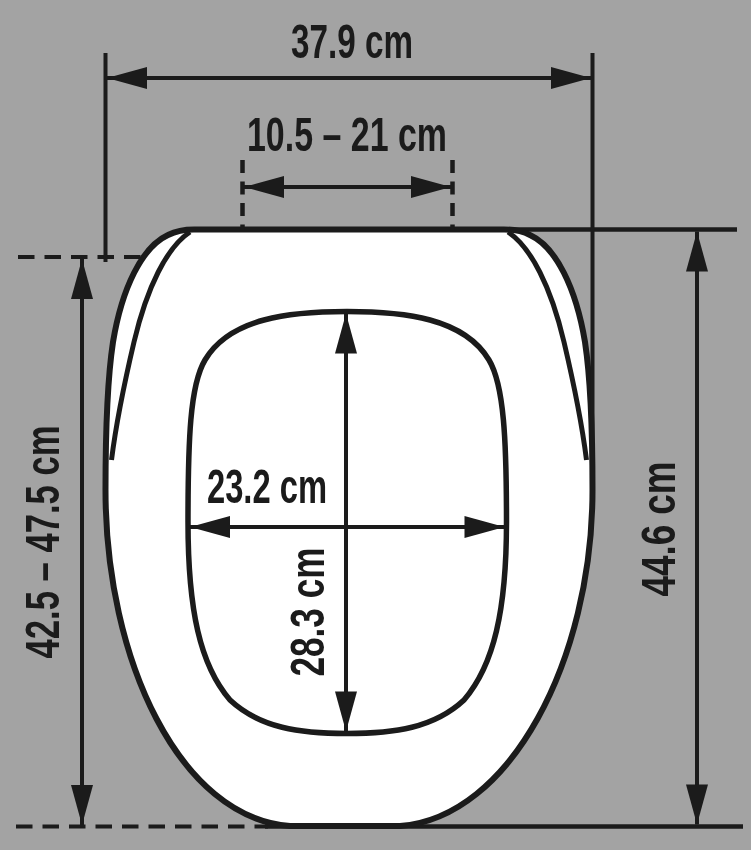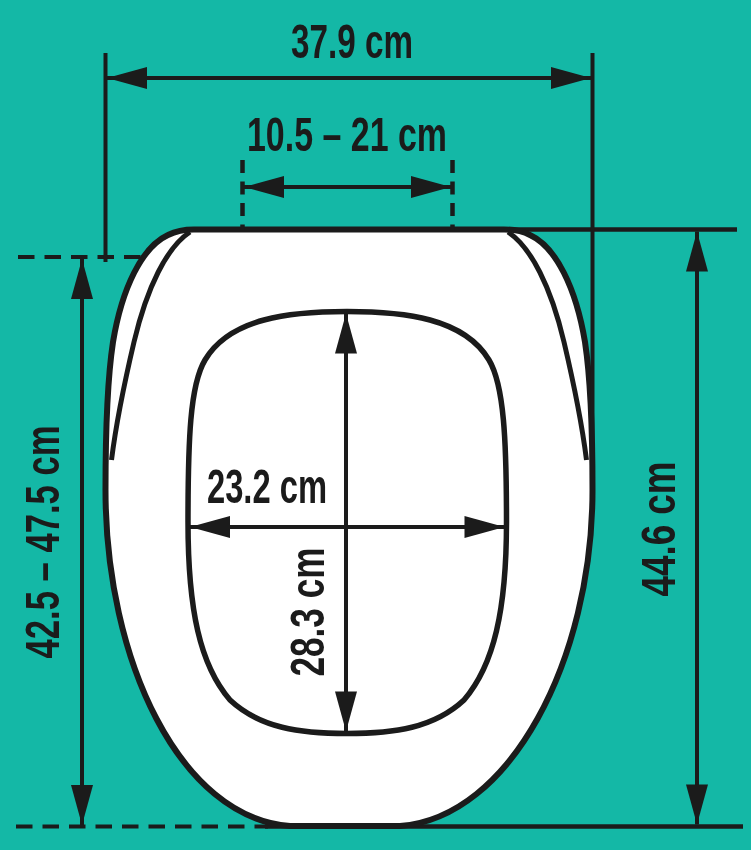--- a/index.html
+++ b/index.html
@@ -3,21 +3,21 @@
 <meta charset="utf-8">
 <style>
   html, body {
     margin: 0;
     padding: 0;
     background: #ffffff;
   }
   .page {
     width: 751px;
     height: 850px;
-    background: #14b8a6;
+    background: #a3a3a3;
     position: relative;
     overflow: hidden;
   }
   svg {
     display: block;
   }
   .dim-text {
     font-family: "Liberation Sans", "DejaVu Sans", sans-serif;
     font-weight: 700;
     font-size: 48px;

